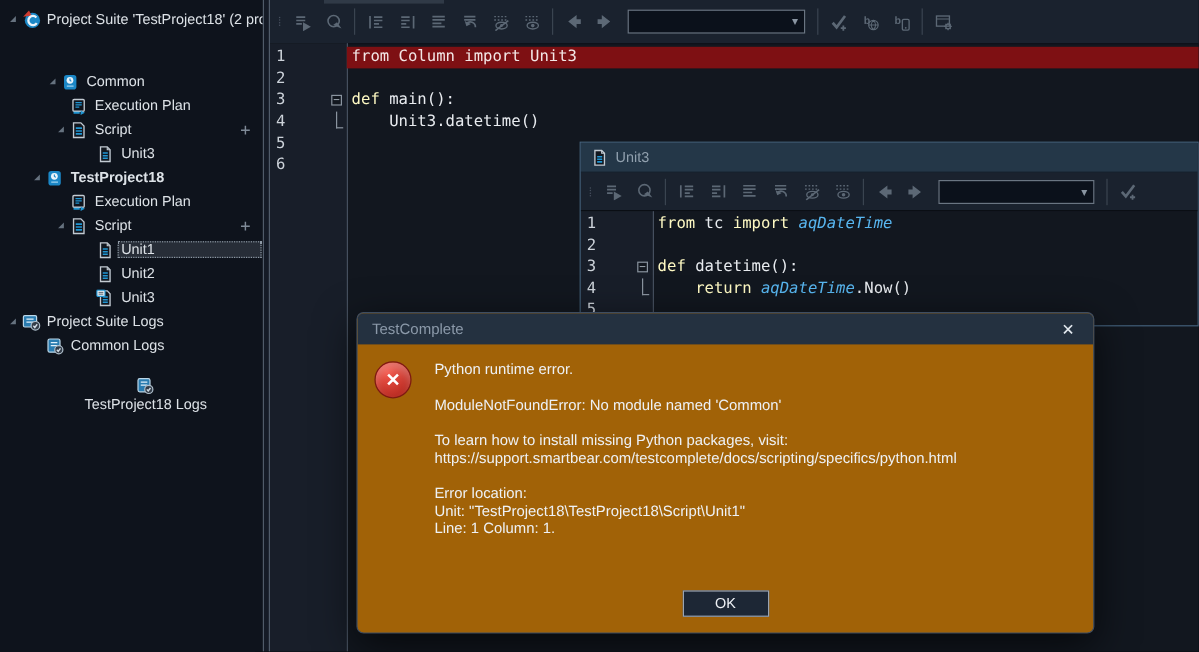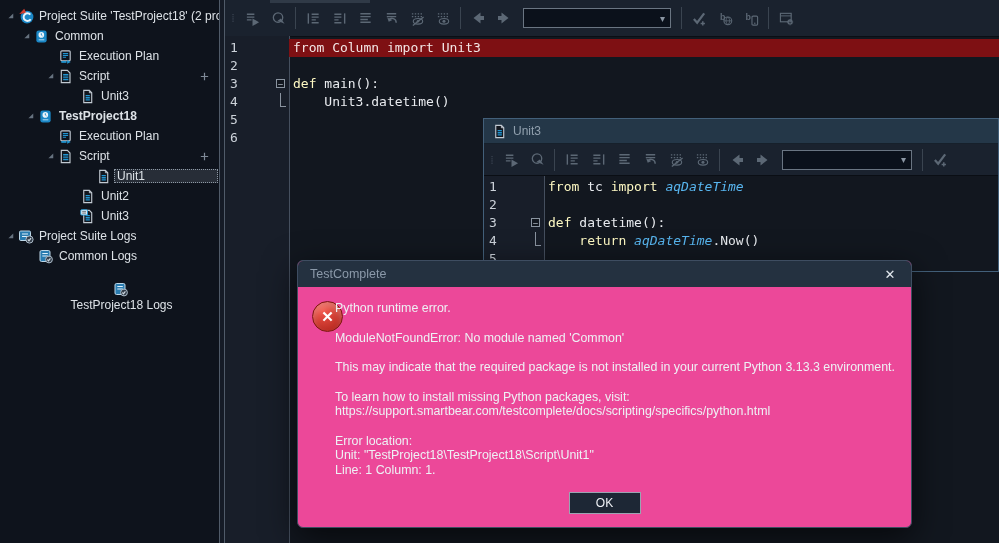--- a/index.html
+++ b/index.html
@@ -42,32 +42,32 @@
   .codeline{flex:1;padding-left:4px;white-space:pre;}
   .codeline.err{background:#7e1013;}
   .tok-kw{color:#fef9c3;} .tok-cy{color:#58b6f0;font-style:italic;} .tok-pl{color:#e8ebef;} .tok-er{color:#f3e7e6;}
   
   .fwin{position:absolute;left:483px;top:118px;width:516px;height:154px;background:#12171f;
         border:1px solid #43607a;box-sizing:border-box;z-index:5;overflow:hidden;}
   .fwin-title{height:24px;background:#243748;display:flex;align-items:center;padding-left:8px;
               color:#91a0ae;font-size:12px;gap:6px;border-bottom:1px solid #16202b;}
   .fwin .toolbar{height:31px;}
   
-  .dialog{position:absolute;left:297px;top:260px;width:615px;height:268px;background:#ec4899;
+  .dialog{position:absolute;left:297px;top:260px;width:615px;height:268px;background:#a16207;
           border:1px solid #3e4d61;border-radius:6px;z-index:10;box-shadow:0 10px 34px rgba(0,0,0,.65);
           box-sizing:border-box;overflow:hidden;}
   .dlg-title{height:26px;background:#243140;display:flex;align-items:center;padding:0 12px;
              color:#8b99a9;font-size:12.5px;}
   .dlg-close{margin-left:auto;color:#e3e9ef;font-size:13px;width:18px;text-align:center;}
   .err-badge{position:absolute;left:14px;top:40px;width:29px;height:29px;border-radius:50%;
              background:radial-gradient(circle at 35% 30%, #f3564a, #b92b22 75%);
              border:1px solid #7e1912;box-shadow:inset 0 5px 7px rgba(255,255,255,.28);
              display:flex;align-items:center;justify-content:center;color:#fff;
              font-weight:bold;font-size:15px;}
-  .dlg-text{position:absolute;left:37px;top:40px;right:16px;font-size:12.4px;color:#eef1f5;}
+  .dlg-text{position:absolute;left:64px;top:40px;right:16px;font-size:12.4px;color:#eef1f5;}
   .dlg-text .para{margin:0 0 15px 0;line-height:14.5px;}
   .ok-btn{position:absolute;left:50%;transform:translateX(-50%);bottom:13px;width:72px;height:22px;
           background:#1d2735;border:1px solid #9aa4b2;color:#eef1f5;font-size:12px;
           display:flex;align-items:center;justify-content:center;box-sizing:border-box;}
   svg{display:block;}
 </style>
 </head>
 <body>
 
 <div class="tree-panel" id="tree">
@@ -79,21 +79,21 @@
       </span>
       <span class="ti-icon">
         <svg viewBox="0 0 16 16" width="17" height="17">
           <circle cx="8.5" cy="8.5" r="6" fill="#1b87c6"></circle>
           <path d="M1.2 5.6L5.8.8l2 3.8z" fill="#cf3c30"></path>
           <path d="M11.6 6.2a3.6 3.6 0 1 0 .3 4.4" stroke="#eaf4fb" stroke-width="1.8" fill="none"></path>
         </svg>
       </span>
       <span><span class="ti-label">Project Suite 'TestProject18' (2 projects)</span></span>
     </div>
-    <div class="tree-item" style="padding-left: 20px;">
+    <div class="tree-item" style="padding-left: 37px; margin-top: 32px;">
       <span class="ti-arrow">
         <svg viewBox="0 0 16 16" width="12" height="12">
           <path d="M11 4.5v6.5H4.5z" fill="#66727f"></path>
         </svg>
       </span>
       <span class="ti-icon">
         <svg viewBox="0 0 16 16" width="15" height="15">
           <rect x="2.5" y="1.5" width="11" height="13" rx="2.5" fill="#1b87c6"></rect>
           <circle cx="7.8" cy="6.3" r="3" fill="#eaf4fb"></circle>
           <path d="M7.8 4.6v1.7l1.2 1" stroke="#1b87c6" stroke-width="1" fill="none"></path>
@@ -184,21 +184,21 @@
           <path d="M5.5 6.2h5.5M5.5 8.7h5.5M5.5 11.2h5.5" stroke="#2196d3" stroke-width="1.5"></path>
         </svg>
       </span>
       <span><span class="ti-label">Script</span></span>
       <span class="ti-plus">
         <svg viewBox="0 0 16 16" width="13" height="13">
           <path d="M8 3.5v9M3.5 8h9" stroke="#7f8a97" stroke-width="1.5"></path>
         </svg>
       </span>
     </div>
-    <div class="tree-item" style="padding-left: 66px; margin-left: 16px;">
+    <div class="tree-item" style="padding-left: 66px;">
       <span class="ti-arrow"></span>
       <span class="ti-icon">
         <svg viewBox="0 0 16 16" width="15" height="15">
           <path d="M4 1.5h6l2.5 2.5v10.5H4z" fill="#12171f" stroke="#c2cad2" stroke-width="1.2"></path>
           <path d="M10 1.5V4h2.5" stroke="#c2cad2" fill="none"></path>
           <path d="M6 7h4.5M6 9.3h4.5M6 11.6h4.5" stroke="#2196d3" stroke-width="1.4"></path>
         </svg>
       </span>
       <span class="sel-wrap"><span class="ti-label">Unit1</span></span>
     </div>
@@ -584,23 +584,20 @@
   </div>
   <div class="err-badge">✕</div>
   <div class="dlg-text" id="dlg-text">
       <div class="para">
         <div>Python runtime error.</div>
       </div>
       <div class="para">
         <div>ModuleNotFoundError: No module named 'Common'</div>
       </div>
       <div class="para">
-        <div>This may indicate that the required package is not installed in your current Python 3.13.3 environment.</div>
-      </div>
-      <div class="para">
         <div>To learn how to install missing Python packages, visit:</div>
         <div>https://support.smartbear.com/testcomplete/docs/scripting/specifics/python.html</div>
       </div>
       <div class="para">
         <div>Error location:</div>
         <div>Unit: "TestProject18\TestProject18\Script\Unit1"</div>
         <div>Line: 1 Column: 1.</div>
       </div>
     </div>
   <div class="ok-btn">OK</div>

